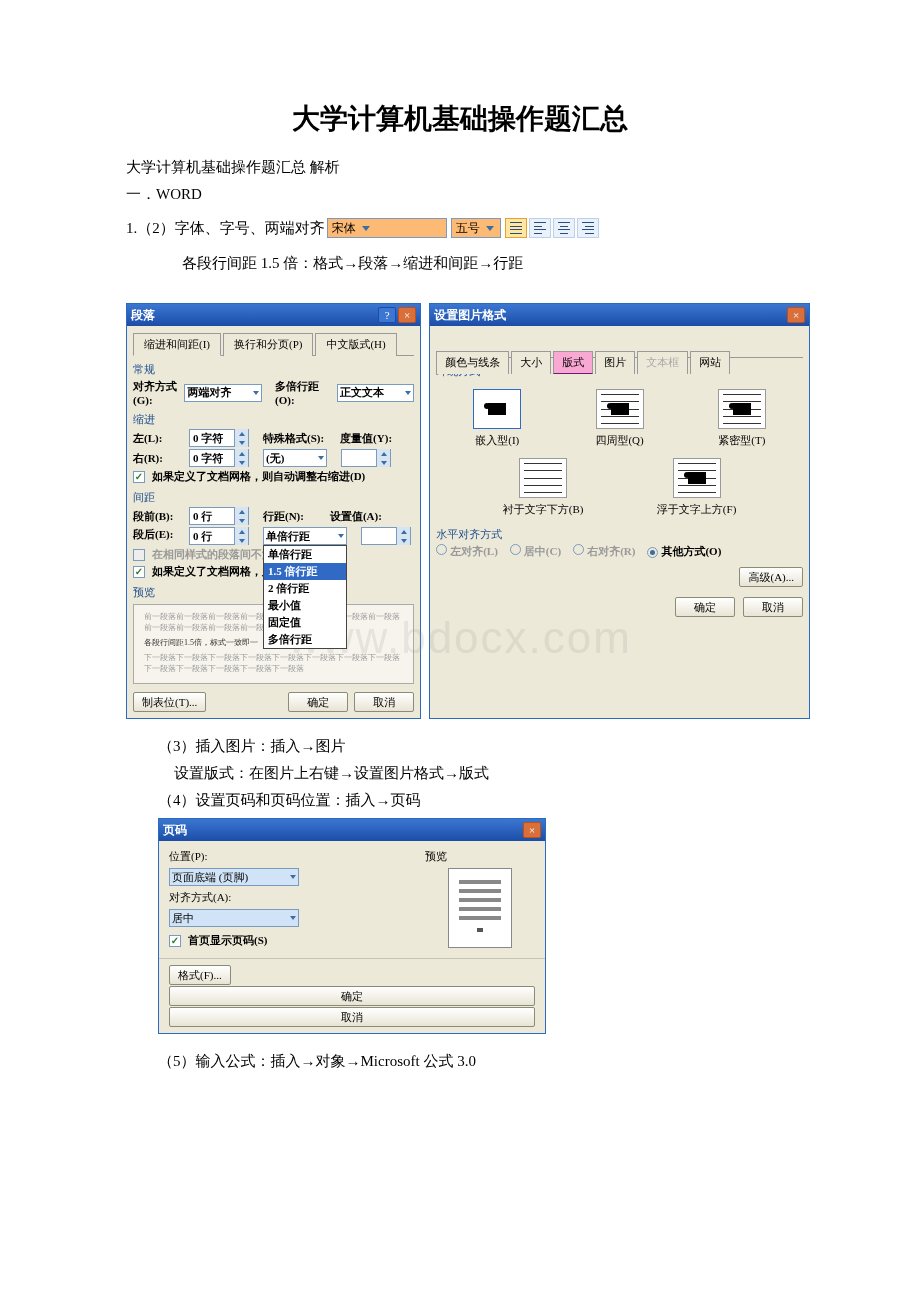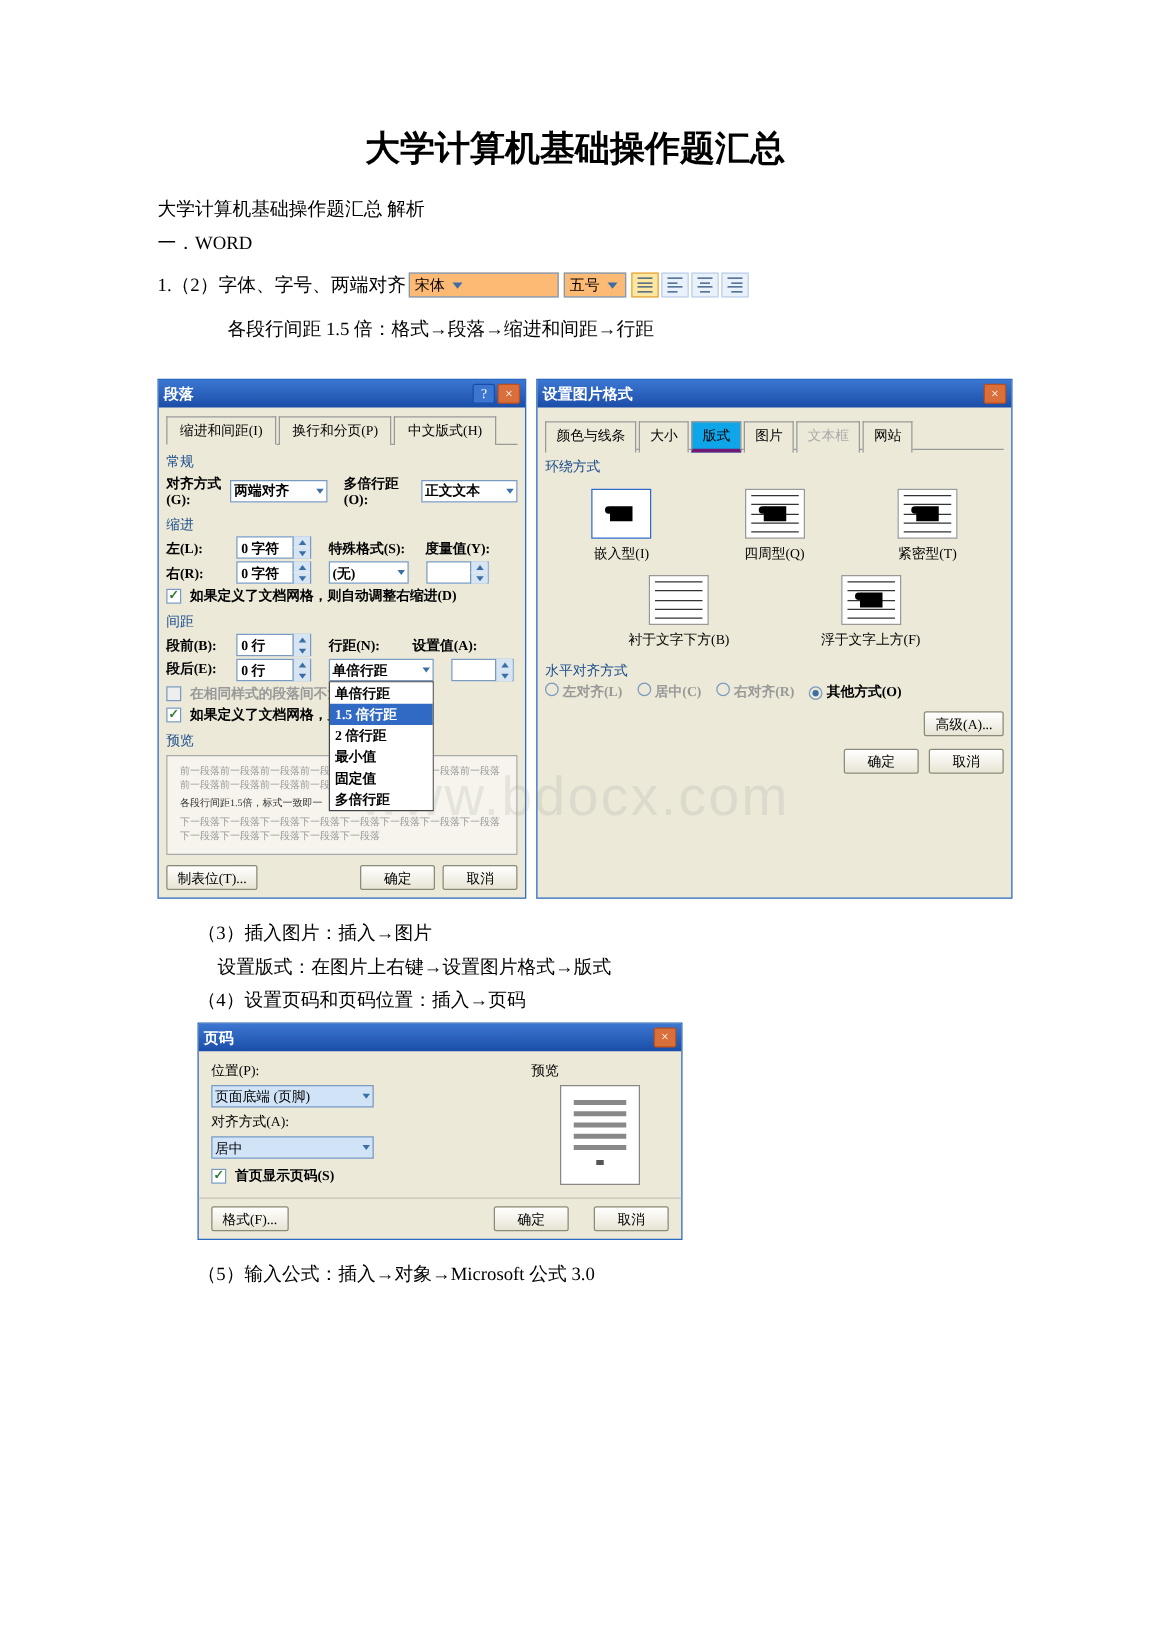--- a/index.html
+++ b/index.html
@@ -115,22 +115,22 @@
     border:1px solid #8b8b7a;background:linear-gradient(#fff,#e8e4d4);
     min-width:60px;height:20px;font-size:11px;border-radius:2px;padding:0 8px;
   }
   .btn-row{display:flex;justify-content:space-between;margin-top:8px;}
   .btn-row .right{display:flex;gap:6px;}
   .disabled-text{color:#999;}
 
   
   .picfmt{width:400px;}
   .tabs2{display:flex;border-bottom:1px solid #999;margin-top:2px;}
-  .tab2{padding:3px 8px;border:1px solid #999;border-bottom:none;background:#ece9d8;margin-right:2px;font-size:11px;position:relative;top:3px;}
-  .tab2.active{background:#0ea5e9;border-bottom:3px solid #701a75;}
+  .tab2{padding:3px 8px;border:1px solid #999;border-bottom:none;background:#ece9d8;margin-right:2px;font-size:11px;position:relative;top:17px;}
+  .tab2.active{background:#f9a8d4;border-bottom:1px solid #701a75;}
   .tab2.dis{color:#aaa;}
   .wrap-row{display:flex;justify-content:space-around;margin:10px 0;}
   .wrap-cell{display:flex;flex-direction:column;align-items:center;gap:4px;}
   .wrap-box{
     width:48px;height:40px;border:1px solid #999;background:#fff;
     display:flex;align-items:center;justify-content:center;position:relative;
   }
   .wrap-box.sel{border:1px solid #316ac5;}
   .wrap-box .lines{position:absolute;inset:4px;display:flex;flex-direction:column;justify-content:space-between;}
   .wrap-box .lines div{height:1px;background:#333;}
@@ -152,21 +152,21 @@
   }
   .pn-body{display:flex;padding:8px 10px;gap:30px;}
   .pn-left{flex:1;display:flex;flex-direction:column;gap:4px;}
   .pn-right{width:110px;}
   .pn-preview{
     width:64px;height:80px;border:1px solid #888;background:#fff;margin:4px auto 0;
     padding:6px 10px;
   }
   .pn-preview .ln{height:4px;background:#888;margin:5px 0;}
   .pn-preview .pg{width:6px;height:4px;background:#555;margin:8px auto 0;}
-  .pn-btnrow{display:flex;gap:20px;border-top:1px solid #c6c2b6;padding:6px 10px;}
+  .pn-btnrow{display:flex;gap:1px;border-top:1px solid #c6c2b6;padding:6px 10px;flex-direction:column;}
   .pn-btnrow .left{margin-right:auto;}
   
 </style>
 </head>
 <body>
 
 <h1 class="title">大学计算机基础操作题汇总</h1>
 <p class="subtitle">大学计算机基础操作题汇总 解析</p>
 <p class="section-label">一．WORD</p>
 

